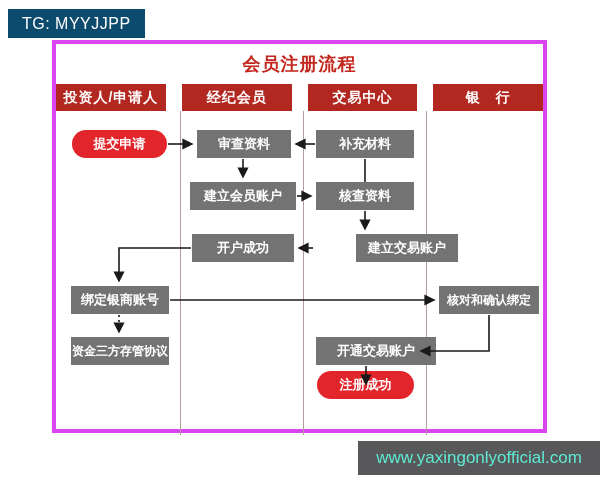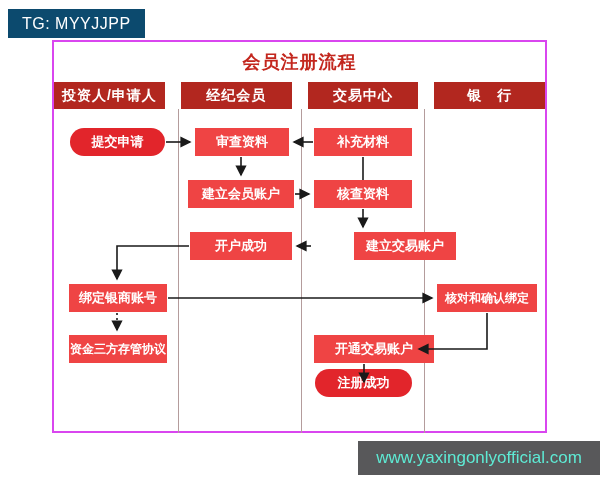--- a/index.html
+++ b/index.html
@@ -9,40 +9,40 @@
 
   .tg-badge {
     position:absolute; left:8px; top:9px; height:29px;
     background:#0c4a6e; color:#ffffff;
     font-size:16px; letter-spacing:0.5px;
     display:flex; align-items:center; padding:0 14px;
   }
 
   .chart {
     position:absolute; left:52px; top:40px; width:495px; height:393px;
-    border:2px solid #d946ef; background:#ffffff;
+    border:4px solid #d946ef; background:#ffffff;
   }
   .chart-title {
     height:40px; display:flex; align-items:center; justify-content:center;
     color:#c3261d; font-size:18px; font-weight:bold; letter-spacing:1px;
   }
   .col-headers { display:flex; height:27px;border-radius:10px; }
   .col-header {
     flex:1; background:#b2271f; color:#ffffff;
     font-size:14px; font-weight:bold; letter-spacing:1px;
     display:flex; align-items:center; justify-content:center;
   }
   .col-header + .col-header { margin-left:16px; }
 
   .flow-body { position:relative; height:324px; }
   .v-divider { position:absolute; top:0; bottom:0; width:1px; background:#b49c9c; }
   .v-divider.d1 { left:124px; } .v-divider.d2 { left:247px; } .v-divider.d3 { left:370px; }
 
   .node {
-    position:absolute; height:28px; background:#ef4444; color:#ffffff;
+    position:absolute; height:28px; background:#737373; color:#ffffff;
     font-size:13px; font-weight:bold;
     display:flex; align-items:center; justify-content:center;
     white-space:nowrap; z-index:2;
   }
   .node.pill { background:#e2252b; border-radius:14px; }
   .node.small { font-size:12px; }
 
   .edges { position:absolute; left:0; top:0; z-index:3; pointer-events:none; }
 
   .site-banner {

